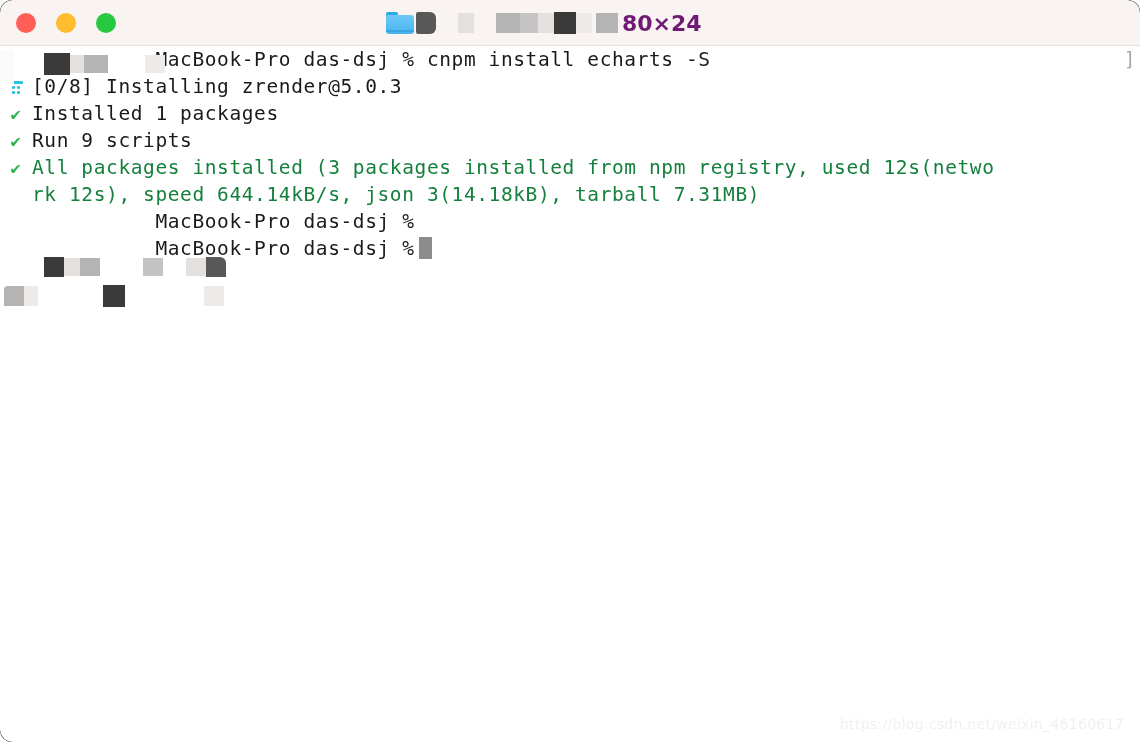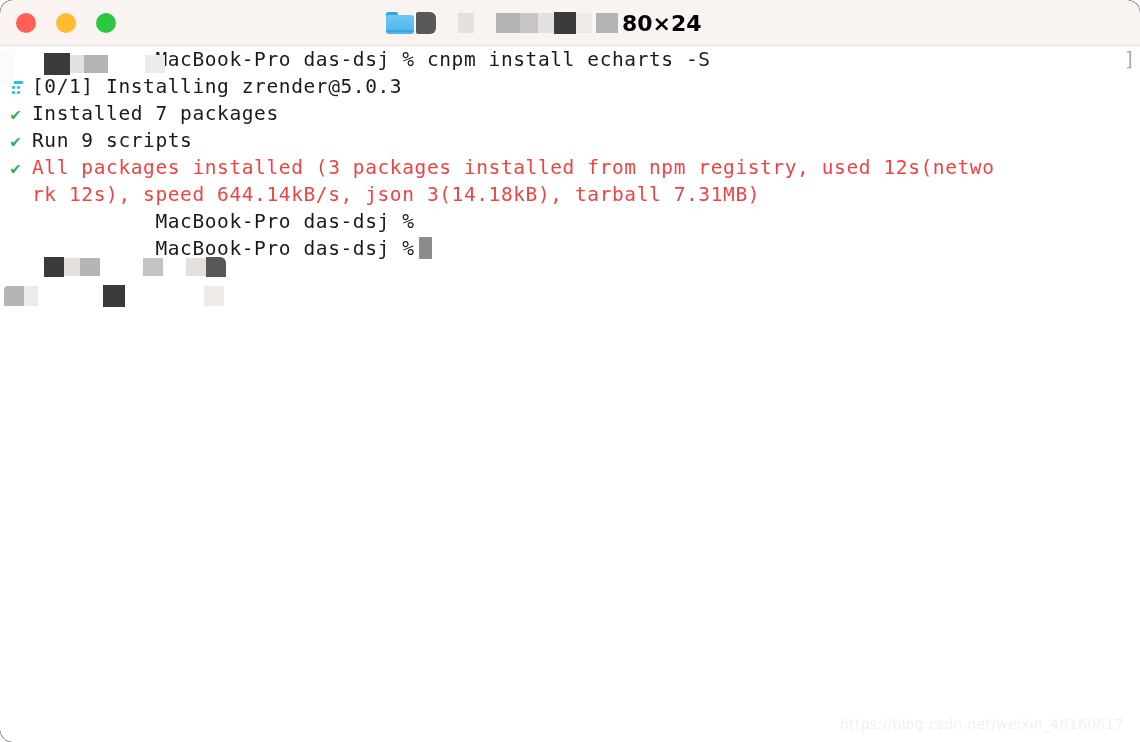--- a/index.html
+++ b/index.html
@@ -119,21 +119,21 @@
   .b-dark   { background: #585858; }
   .b-mid    { background: #b4b4b4; }
   .b-light  { background: #e4e0dd; }
   .b-xlight { background: #eeeae7; }
   .b-black  { background: #3a3a3a; }
 
   .title-text {
     font-family: "DejaVu Sans", sans-serif;
     font-size: 22px;
     font-weight: bold;
-    color: #000000;
+    color: #701a75;
     letter-spacing: 0px;
     margin-left: 4px;
   }
 
   
   .terminal {
     position: absolute;
     left: 0;
     top: 46px;
     width: 1140px;
@@ -186,21 +186,21 @@
     position: absolute;
     width: 3px; height: 3px;
     background: #27c4de;
     border-radius: 1px;
   }
   .spinner-icon .d1 { left: 4px;  top: 6px; }
   .spinner-icon .d2 { left: 9px;  top: 6px; }
   .spinner-icon .d3 { left: 4px;  top: 11px; }
   .spinner-icon .d4 { left: 9px;  top: 11px; }
 
-  .dim { color: #ef4444; }
+  .dim { color: #15803d; }
   .bracket-right {
     position: absolute;
     right: 4px;
     top: 0;
     color: #a9a9a9;
     font-size: 19.5px;
   }
   .cursor {
     display: inline-block;
     width: 13px;
@@ -265,22 +265,22 @@
       <span class="blk b-black" style="width:22px;height:22px;"></span>
       <span class="blk b-xlight" style="width:16px;height:20px;"></span>
       <span class="blk b-mid" style="width:22px;height:20px;margin-left:4px;"></span>
       <span class="title-text">80×24</span>
     </div>
   </div>
 
   <div class="terminal">
     <div class="lines" id="term-lines">
         <div class="line"><span class="gutter"></span><span>          MacBook-Pro das-dsj % cnpm install echarts -S</span><span class="bracket-right">]</span></div>
-        <div class="line"><span class="gutter"><span class="spinner-icon"><span class="bar"></span><span class="d d1"></span><span class="d d2"></span><span class="d d3"></span><span class="d d4"></span></span></span><span>[0/1] Installing zrender@5.0.3</span></div>
-        <div class="line"><span class="gutter check">✔</span><span>Installed 7 packages</span></div>
+        <div class="line"><span class="gutter"><span class="spinner-icon"><span class="bar"></span><span class="d d1"></span><span class="d d2"></span><span class="d d3"></span><span class="d d4"></span></span></span><span>[0/8] Installing zrender@5.0.3</span></div>
+        <div class="line"><span class="gutter check">✔</span><span>Installed 1 packages</span></div>
         <div class="line"><span class="gutter check">✔</span><span>Run 9 scripts</span></div>
         <div class="line"><span class="gutter check">✔</span><span class="dim">All packages installed (3 packages installed from npm registry, used 12s(netwo</span></div>
         <div class="line"><span class="gutter"></span><span class="dim">rk 12s), speed 644.14kB/s, json 3(14.18kB), tarball 7.31MB)</span></div>
         <div class="line"><span class="gutter"></span><span>          MacBook-Pro das-dsj %</span></div>
         <div class="line"><span class="gutter"></span><span>          MacBook-Pro das-dsj %</span><span class="cursor"></span></div>
       </div>
 
     <div class="redact b-black" style="left:44px; top:7px;  width:26px; height:22px;"></div>
     <div class="redact b-light" style="left:70px; top:9px;  width:14px; height:18px;"></div>
     <div class="redact b-mid" style="left:84px; top:9px;  width:24px; height:18px;"></div>

